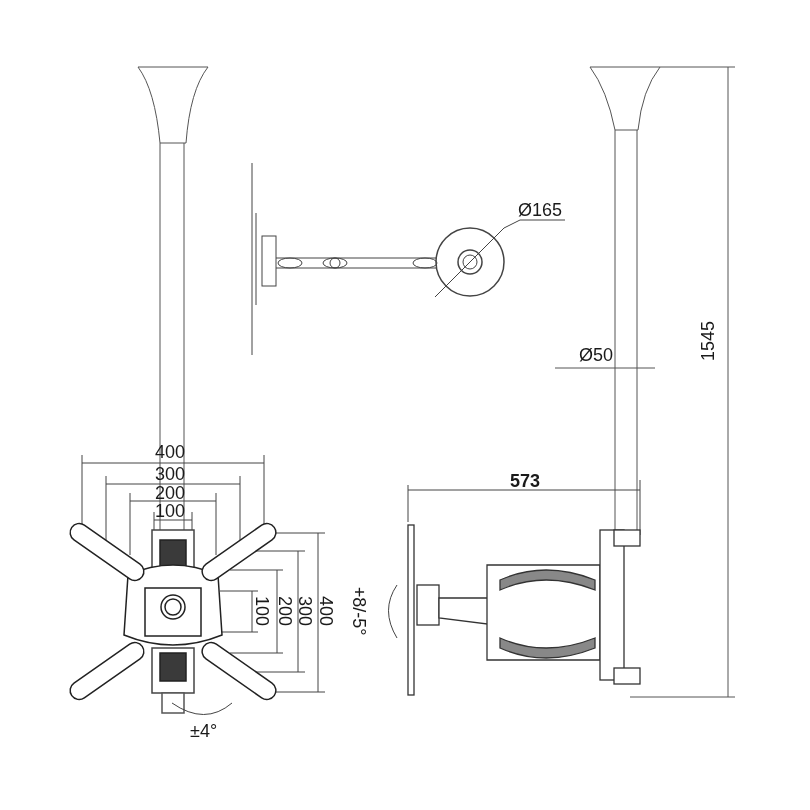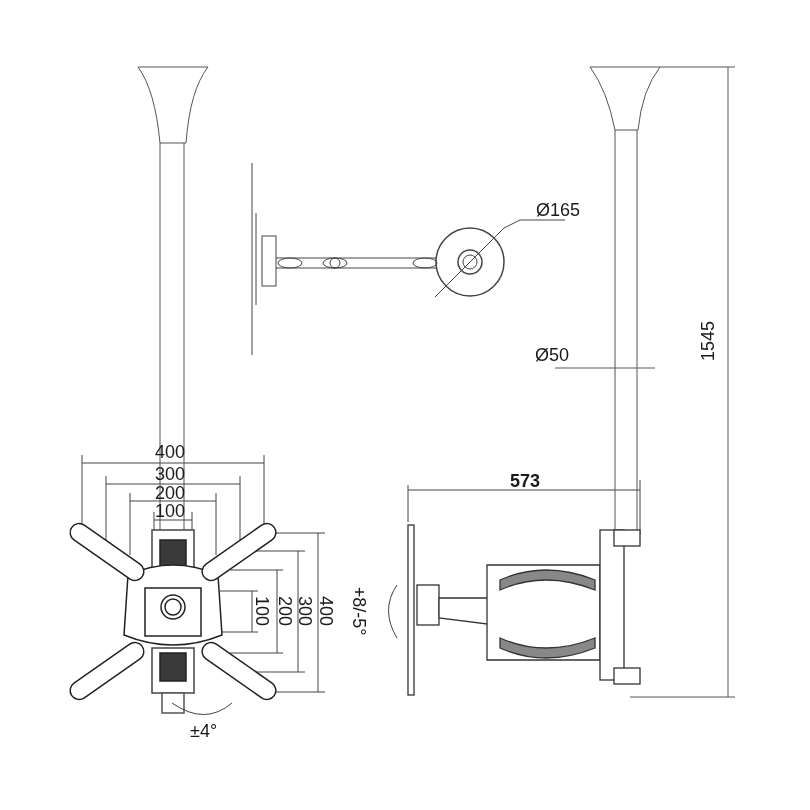--- a/index.html
+++ b/index.html
@@ -122,18 +122,18 @@
 <div class="lbl" style="left:155px;top:465px;">300</div>
 <div class="lbl" style="left:155px;top:484px;">200</div>
 <div class="lbl" style="left:155px;top:502px;">100</div>
 
 <div class="lbl rot" style="left:247px;top:602px;transform:rotate(90deg);">100</div>
 <div class="lbl rot" style="left:270px;top:602px;transform:rotate(90deg);">200</div>
 <div class="lbl rot" style="left:290px;top:602px;transform:rotate(90deg);">300</div>
 <div class="lbl rot" style="left:311px;top:602px;transform:rotate(90deg);">400</div>
 
 <div class="lbl" style="left:190px;top:722px;">±4°</div>
-<div class="lbl" style="left:536px;top:201px;text-align:right;">Ø165</div>
-<div class="lbl" style="left:535px;top:346px;">Ø50</div>
+<div class="lbl" style="left:518px;top:201px;text-align:right;">Ø165</div>
+<div class="lbl" style="left:579px;top:346px;">Ø50</div>
 <div class="lbl rot" style="left:688px;top:332px;transform:rotate(-90deg);">1545</div>
 <div class="lbl" style="left:510px;top:472px;font-weight:bold;">573</div>
 <div class="lbl rot" style="left:335px;top:602px;transform:rotate(90deg);">+8/-5°</div>
 </div>
 
 </body></html>

